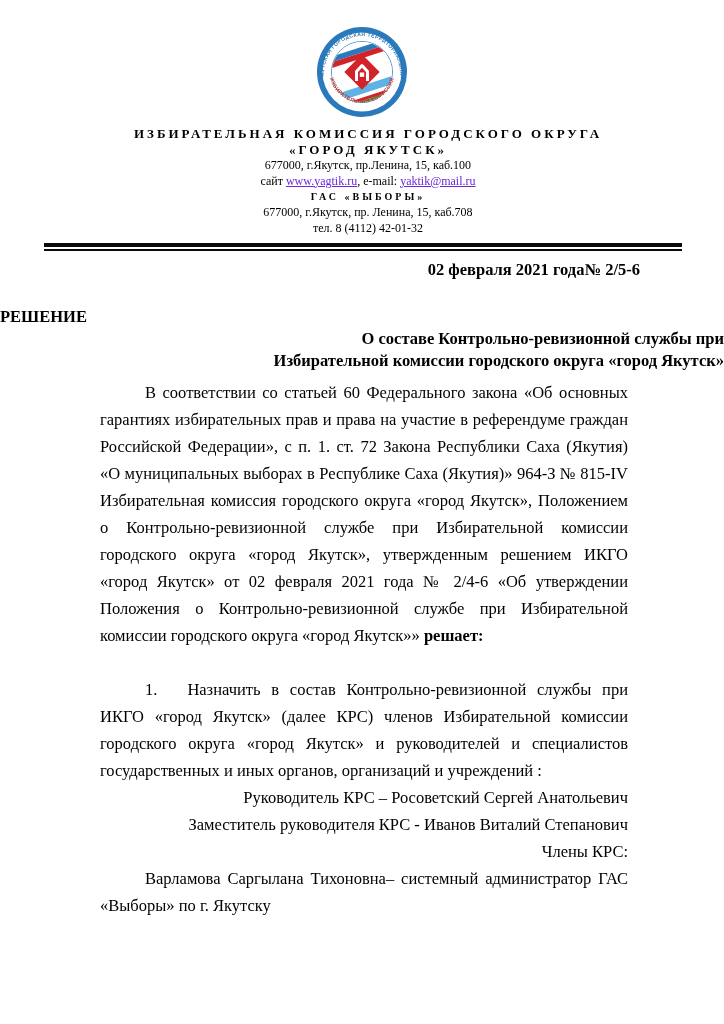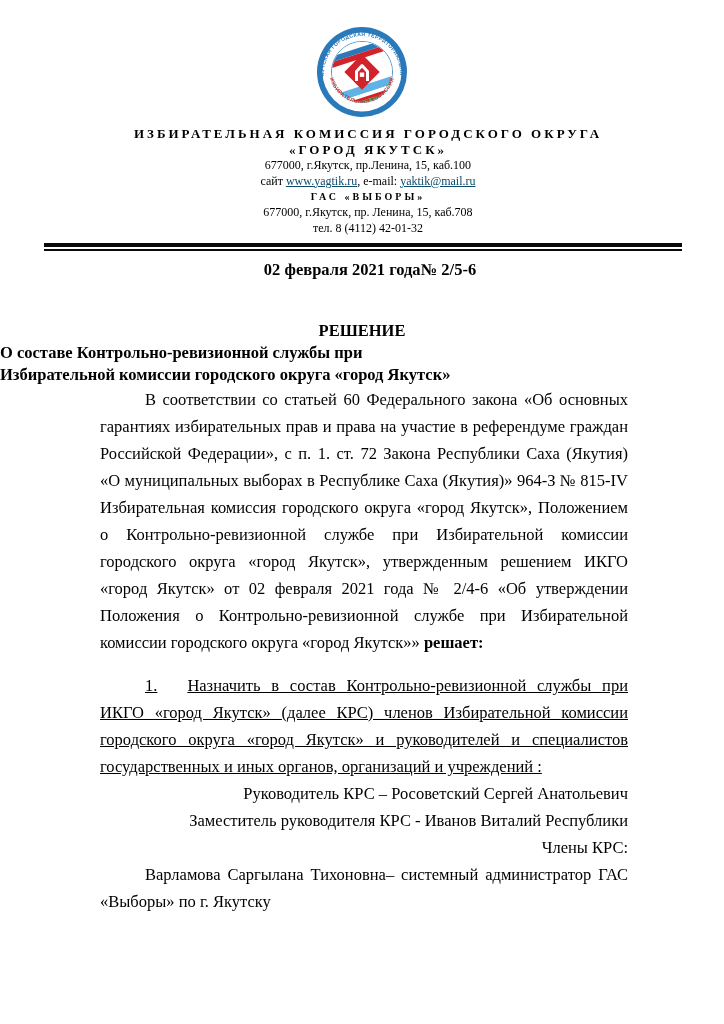--- a/index.html
+++ b/index.html
@@ -38,67 +38,67 @@
     line-height: 15.5px;
   }
   .addr.bold { font-weight: bold; }
   .gas-title {
     font-weight: bold;
     font-size: 10px;
     letter-spacing: 3px;
     line-height: 16px;
   }
   .link {
-    color: #0c4a6e;
+    color: #6d28d9;
     text-decoration: underline;
     cursor: pointer;
   }
   
   .double-rule {
     margin: 7px 42px 0 44px;
     height: 2px;
     border-top: 4px solid #0a0a0a;
     border-bottom: 2px solid #0a0a0a;
   }
   
   .meta-row {
     display: flex;
-    justify-content: center;
+    justify-content: flex-end;
     font-weight: bold;
     font-size: 16.5px;
     margin: 9px 84px 0 100px;
   }
   
   .doc-type {
-    text-align: center;
+    text-align: left;
     font-weight: bold;
     font-size: 16.5px;
-    margin: 40px 0 0 0;
+    margin: 26px 0 0 0;
     line-height: 22px;
   }
   .doc-subject {
-    text-align: left;
+    text-align: right;
     font-weight: bold;
     font-size: 16.5px;
     margin: 0;
     line-height: 22px;
   }
   
   .content {
     margin: 0 96px 0 100px;
     font-size: 16.5px;
     line-height: 27px;
   }
   .par {
     margin: 0;
     text-align: justify;
     text-indent: 45px;
   }
-  .par.first { margin-top: 0; }
-  .par.gap-above { margin-top: 16px; text-decoration: underline; }
+  .par.first { margin-top: 7px; }
+  .par.gap-above { margin-top: 27px; }
   .par.plain { text-align: right; }
   .num { padding-right: 30px; }
   .bold { font-weight: bold; }
 </style>
 </head>
 <body>
 
 <div class="page">
 
   <div class="logo-wrap">
@@ -163,20 +163,20 @@
   <h1 class="doc-type">РЕШЕНИЕ</h1>
   <h2 class="doc-subject">О составе Контрольно-ревизионной службы при</h2>
   <h2 class="doc-subject">Избирательной комиссии городского округа «город Якутск»</h2>
 
   <main class="content">
     <p class="par first"><span>В соответствии со статьей 60 Федерального закона «Об основных гарантиях избирательных прав и права на участие в референдуме граждан Российской Федерации», с п. 1. ст. 72 Закона Республики Саха (Якутия) «О муниципальных выборах в Республике Саха (Якутия)» 964-З № 815-IV Избирательная комиссия городского округа «город Якутск», Положением о Контрольно-ревизионной службе при Избирательной комиссии городского округа «город Якутск», утвержденным решением ИКГО «город Якутск» от 02 февраля 2021 года № 2/4-6 «Об утверждении Положения о Контрольно-ревизионной службе при Избирательной комиссии городского округа «город Якутск»» </span><span class="bold">решает:</span></p>
 
     <p class="par gap-above"><span class="num">1.</span><span>Назначить в состав Контрольно-ревизионной службы при ИКГО «город Якутск» (далее КРС) членов Избирательной комиссии городского округа «город Якутск» и руководителей и специалистов государственных и иных органов, организаций и учреждений :</span></p>
 
     <p class="par plain">Руководитель КРС – Росоветский Сергей Анатольевич</p>
-    <p class="par plain">Заместитель руководителя КРС -  Иванов Виталий Республики</p>
+    <p class="par plain">Заместитель руководителя КРС -  Иванов Виталий Степанович</p>
     <p class="par plain">Члены КРС:</p>
     <p class="par">Варламова Саргылана Тихоновна– системный администратор  ГАС «Выборы» по г. Якутску</p>
 
 
   </main>
 
 </div>
 
 </body></html>

